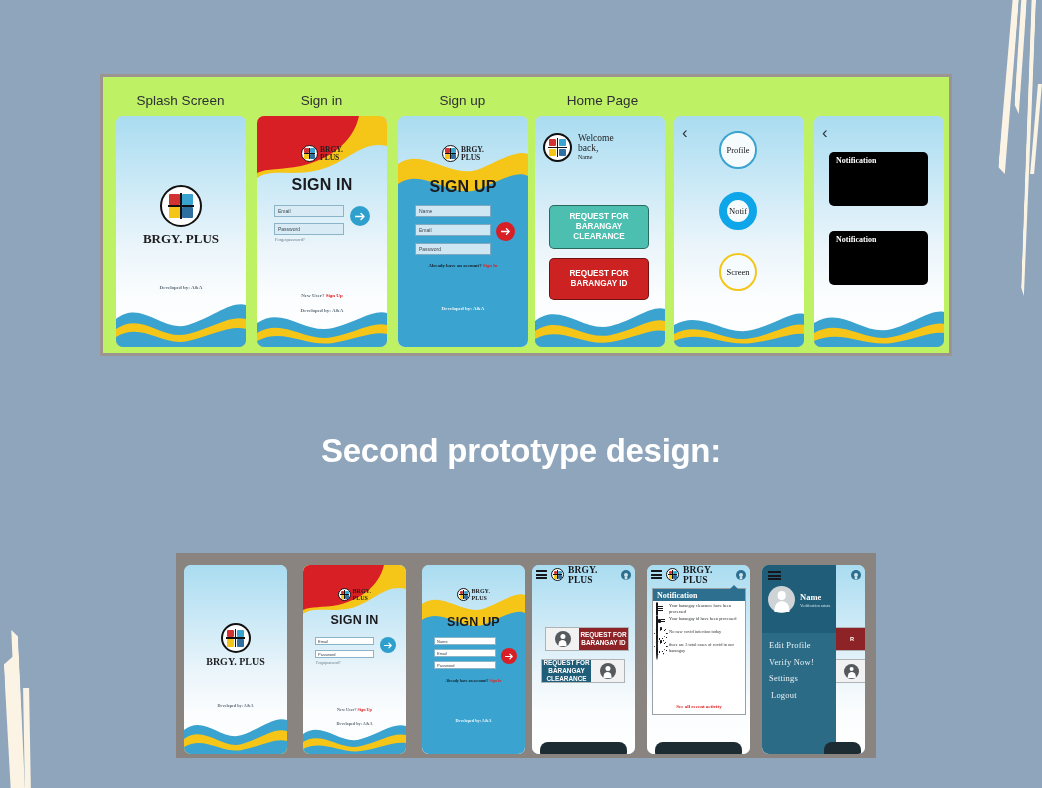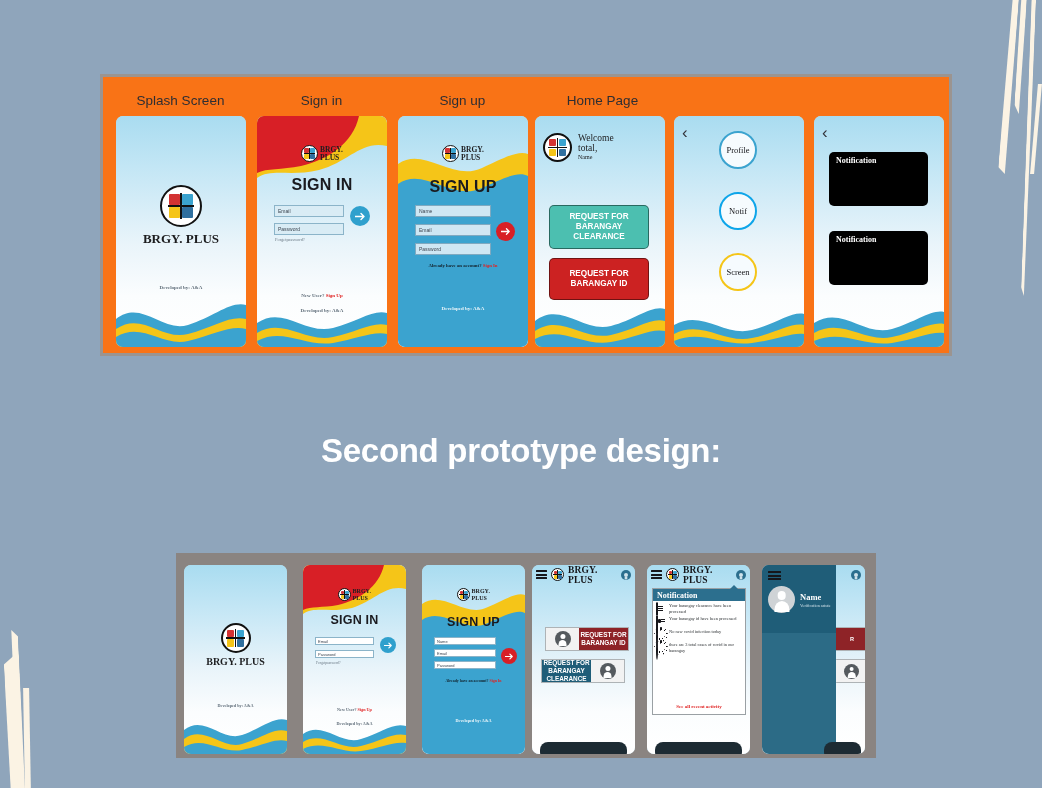--- a/index.html
+++ b/index.html
@@ -9,21 +9,21 @@
     overflow: hidden;
   }
   body { background: #8fa5bb; position: relative; }
 
   
   .brush { position: absolute; background: #fbf3e4; pointer-events: none; }
 
   
   .board {
     position: absolute;
-    background: #f97316;
+    background: #bef264;
     border: 3px solid #9b9490;
   }
   #board-one { left: 100px; top: 74px; width: 852px; height: 282px; }
   #board-two { left: 176px; top: 553px; width: 700px; height: 205px;
                background: #8a8481; border: 4px solid #8a8481; }
 
   .proto-labels { position: absolute; top: 16px; left: 0; width: 100%; height: 22px; }
   .proto-label {
     position: absolute; top: 0;
     font-size: 13.5px; color: #2e2e33; text-align: center;
@@ -404,41 +404,41 @@
           <i class="lq1"></i>
             <i class="lq2"></i>
             <i class="lq3"></i>
             <i class="lq4"></i>
           <div class="logo-cross-v" style="left:45%; top:-5%; width:10%; height:110%;"></div>
           <div class="logo-cross-h" style="top:45%; left:-5%; height:10%; width:110%;"></div>
         </div>
       </div>
       <div style="padding-top:1px;">
         <div class="brand-word" style="font-size:9.5px; font-weight:400;text-align:right;">Welcome</div>
-        <div class="brand-word" style="font-size:9.5px; font-weight:400;">total,</div>
+        <div class="brand-word" style="font-size:9.5px; font-weight:400;">back,</div>
         <div class="brand-word" style="font-size:6px; font-weight:400; margin-top:1px;">Name</div>
       </div>
     </div>
 
     <div class="big-btn btn-teal" style="position:absolute; left:14px; top:89px; width:100px; height:44px; font-size:8.2px; padding:0 4px;">REQUEST FOR BARANGAY CLEARANCE</div>
     <div class="big-btn btn-red" style="position:absolute; left:14px; top:142px; width:100px; height:42px; font-size:8.2px; padding:0 4px;">REQUEST FOR BARANGAY ID</div>
 
     <svg class="wave" style="bottom:0; height:54px;" viewBox="0 0 130 54" preserveAspectRatio="none">
       <path d="M0 28 C 26 8, 48 40, 76 33 C 100 27, 116 12, 130 16 L130 54 L0 54 Z" fill="#3ba3cf"></path>
       <path d="M0 38 C 26 20, 48 48, 76 42 C 100 37, 116 24, 130 28 L130 54 L0 54 Z" fill="#f5c518"></path>
       <path d="M0 46 C 26 32, 48 54, 76 49 C 100 45, 116 35, 130 38 L130 54 L0 54 Z" fill="#3ba3cf"></path>
     </svg>
   </div>
 
   <div class="phone phone-r1" style="left:571px;">
     <div class="sky"></div>
     <div class="back-chevron" style="left:8px; top:8px;">‹</div>
 
     <div class="opt-circle" style="position:absolute; left:45px; top:15px; width:38px; height:38px; border:2px solid #3ba3cf; font-size:8.5px;">Profile</div>
-    <div class="opt-circle" style="position:absolute; left:45px; top:76px; width:38px; height:38px; border:2px solid #0ea5e9; font-size:8.5px;">Notif</div>
+    <div class="opt-circle" style="position:absolute; left:45px; top:76px; width:38px; height:38px; border:8px solid #0ea5e9; font-size:8.5px;">Notif</div>
     <div class="opt-circle" style="position:absolute; left:45px; top:137px; width:38px; height:38px; border:2px solid #f5c518; font-size:8.5px;">Screen</div>
 
     <svg class="wave" style="bottom:0; height:48px;" viewBox="0 0 130 48" preserveAspectRatio="none">
       <path d="M0 26 C 28 10, 50 38, 78 31 C 102 25, 118 12, 130 15 L130 48 L0 48 Z" fill="#3ba3cf"></path>
       <path d="M0 35 C 28 20, 50 45, 78 39 C 102 34, 118 23, 130 26 L130 48 L0 48 Z" fill="#f5c518"></path>
       <path d="M0 42 C 28 30, 50 48, 78 44 C 102 41, 118 33, 130 35 L130 48 L0 48 Z" fill="#3ba3cf"></path>
     </svg>
   </div>
 
   <div class="phone phone-r1" style="left:711px;">
@@ -688,17 +688,23 @@
             <i></i>
           </div>
         <div style="display:flex; align-items:center; gap:5px; margin-top:6px; padding-left:2px;">
           <div class="person-icon" style="width:27px; height:27px; background:#cfd3d6;"></div>
           <div>
             <div class="drawer-name">Name</div>
             <div class="drawer-sub">Verification astute</div>
           </div>
         </div>
       </div>
+      <div class="drawer-menu">
+        <div>Edit Profile</div>
+        <div>Verify Now!</div>
+        <div>Settings</div>
+        <div style="padding-left:2px;">Logout</div>
+      </div>
     </div>
 
     <div class="home-bottom" style="left:60%; width:36%;"></div>
   </div>
 </div>
 
 </body></html>

